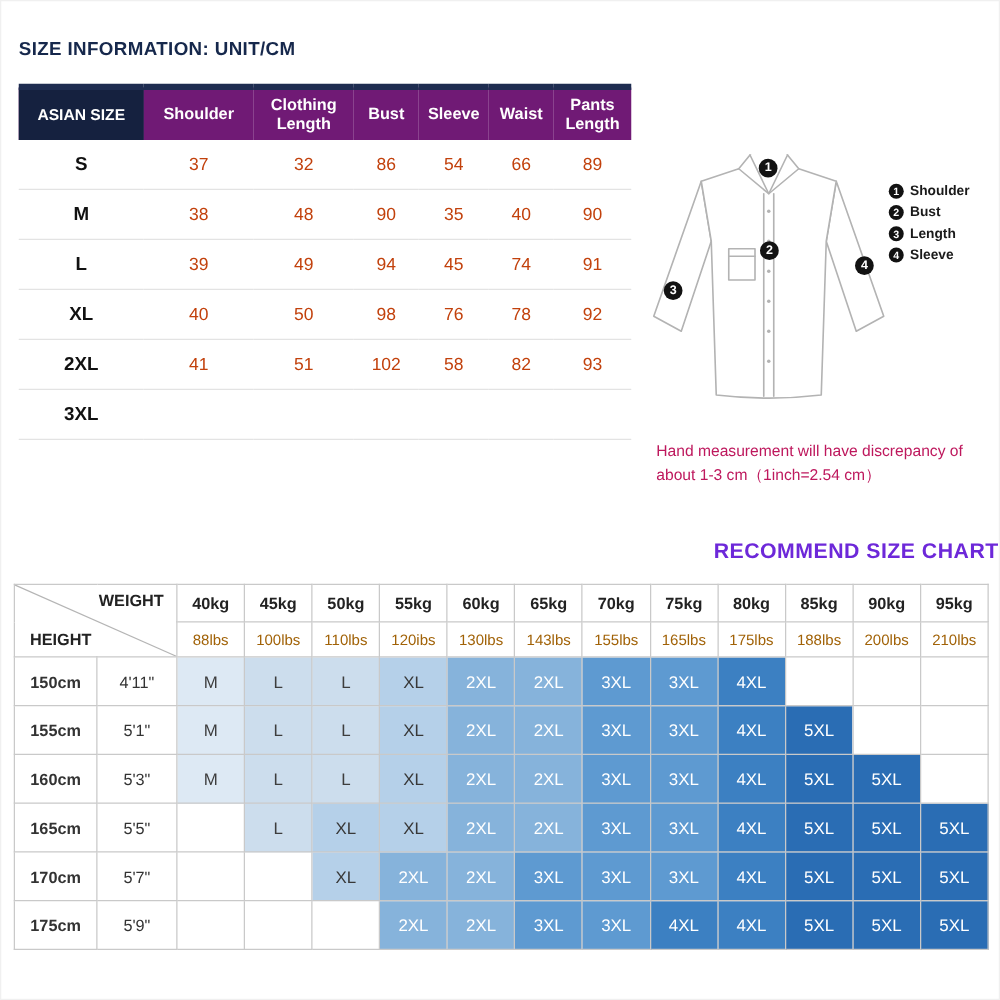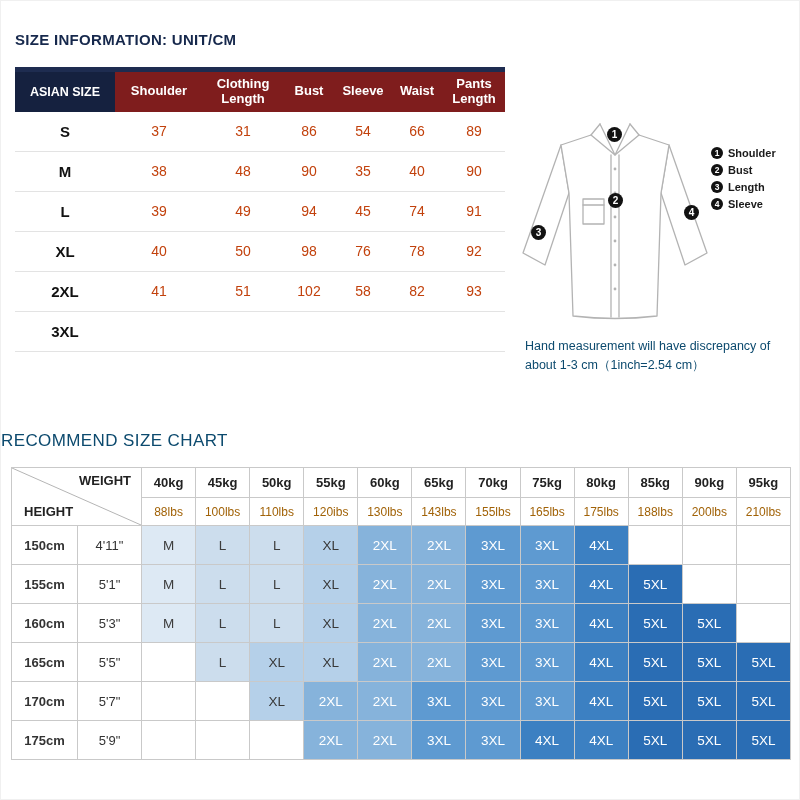--- a/index.html
+++ b/index.html
@@ -4,42 +4,42 @@
 <style>
   * { margin:0; padding:0; box-sizing:border-box; }
   html,body { width:800px; height:800px; }
   body { font-family:"Liberation Sans", sans-serif; background:#fff; }
   .page { position:relative; width:800px; height:800px; background:#fff; overflow:hidden; border:1px solid #f0f0f0; }
 
   
   .size-info-title { position:absolute; top:30px; left:14px; font-size:15px; font-weight:bold; color:#16284c; letter-spacing:.3px; }
 
   table.size-table { position:absolute; top:66px; left:14px; width:490px; border-collapse:collapse; table-layout:fixed; border-top:5px solid #1e2c50; }
-  table.size-table thead tr { background:#7f1d1d; }
+  table.size-table thead tr { background:#701a75; }
   table.size-table thead th { color:#fff; font-weight:bold; font-size:13px; padding:5px 2px; line-height:1.15; text-align:center; vertical-align:middle; height:36px; }
   table.size-table thead th.asian-size-cell { background:#15213f; font-size:12.5px; }
   table.size-table tbody tr { border-bottom:1px solid #e3e3e3; }
   table.size-table tbody th { font-size:15px; font-weight:bold; color:#111; padding:11px 2px; text-align:center; }
   table.size-table tbody td { font-size:14px; color:#c2410c; padding:11px 2px; text-align:center; }
 
   
   .diagram-panel { position:absolute; left:500px; top:100px; width:298px; height:300px; }
   .shirt-svg { position:absolute; left:2px; top:12px; }
   .marker { position:absolute; width:15px; height:15px; background:#121212; color:#fff; border-radius:50%; font-size:10px; line-height:15px; text-align:center; font-weight:bold; }
   .marker-1 { left:106px; top:26px; }
   .marker-2 { left:107px; top:92px; }
   .marker-3 { left:30px; top:124px; }
   .marker-4 { left:183px; top:104px; }
   .legend { position:absolute; left:210px; top:46px; }
   .legend-item { display:flex; align-items:center; gap:5px; margin-bottom:5px; font-size:11px; font-weight:bold; color:#1a1a1a; }
   .legend-badge { display:inline-block; width:12px; height:12px; background:#121212; color:#fff; border-radius:50%; font-size:8.5px; line-height:12px; text-align:center; flex:0 0 12px; }
-  .measure-note { position:absolute; left:24px; top:236px; width:270px; font-size:12.5px; line-height:1.55; color:#0c4a6e; }
+  .measure-note { position:absolute; left:24px; top:251px; width:270px; font-size:12.5px; line-height:1.55; color:#be185d; }
 
   
-  .recommend-title { position:absolute; top:430px; left:0; width:100%; text-align:left; font-size:17px; font-weight:normal; color:#0c4a6e; letter-spacing:.4px; }
+  .recommend-title { position:absolute; top:430px; left:0; width:100%; text-align:right; font-size:17px; font-weight:bold; color:#6d28d9; letter-spacing:.4px; }
 
   table.recommend-table { position:absolute; top:466px; left:10px; width:780px; border-collapse:collapse; table-layout:fixed; }
   table.recommend-table th, table.recommend-table td { border:1px solid #c9c9c9; text-align:center; vertical-align:middle; background:#fff; }
   table.recommend-table thead tr.kg-row th { height:30px; font-size:13px; font-weight:bold; color:#222; }
   table.recommend-table thead tr.lbs-row th { height:28px; font-size:12px; font-weight:normal; color:#a16207; }
   td.corner-cell { position:relative; }
   td.corner-cell svg { position:absolute; left:0; top:0; width:100%; height:100%; }
   .corner-weight { position:absolute; top:5px; right:10px; font-size:13px; font-weight:bold; color:#222; }
   .corner-height { position:absolute; bottom:6px; left:12px; font-size:13px; font-weight:bold; color:#222; }
   table.recommend-table tbody th.cm { height:39px; font-size:13px; font-weight:bold; color:#333; }
@@ -71,21 +71,21 @@
           <th>Bust</th>
           <th>Sleeve</th>
           <th>Waist</th>
           <th>Pants Length</th>
         </tr>
       </thead>
     <tbody id="size-table-body">
         <tr>
           <th>S</th>
           <td>37</td>
-          <td>31</td>
+          <td>32</td>
           <td>86</td>
           <td>54</td>
           <td>66</td>
           <td>89</td>
         </tr>
         <tr>
           <th>M</th>
           <td>38</td>
           <td>48</td>
           <td>90</td>

